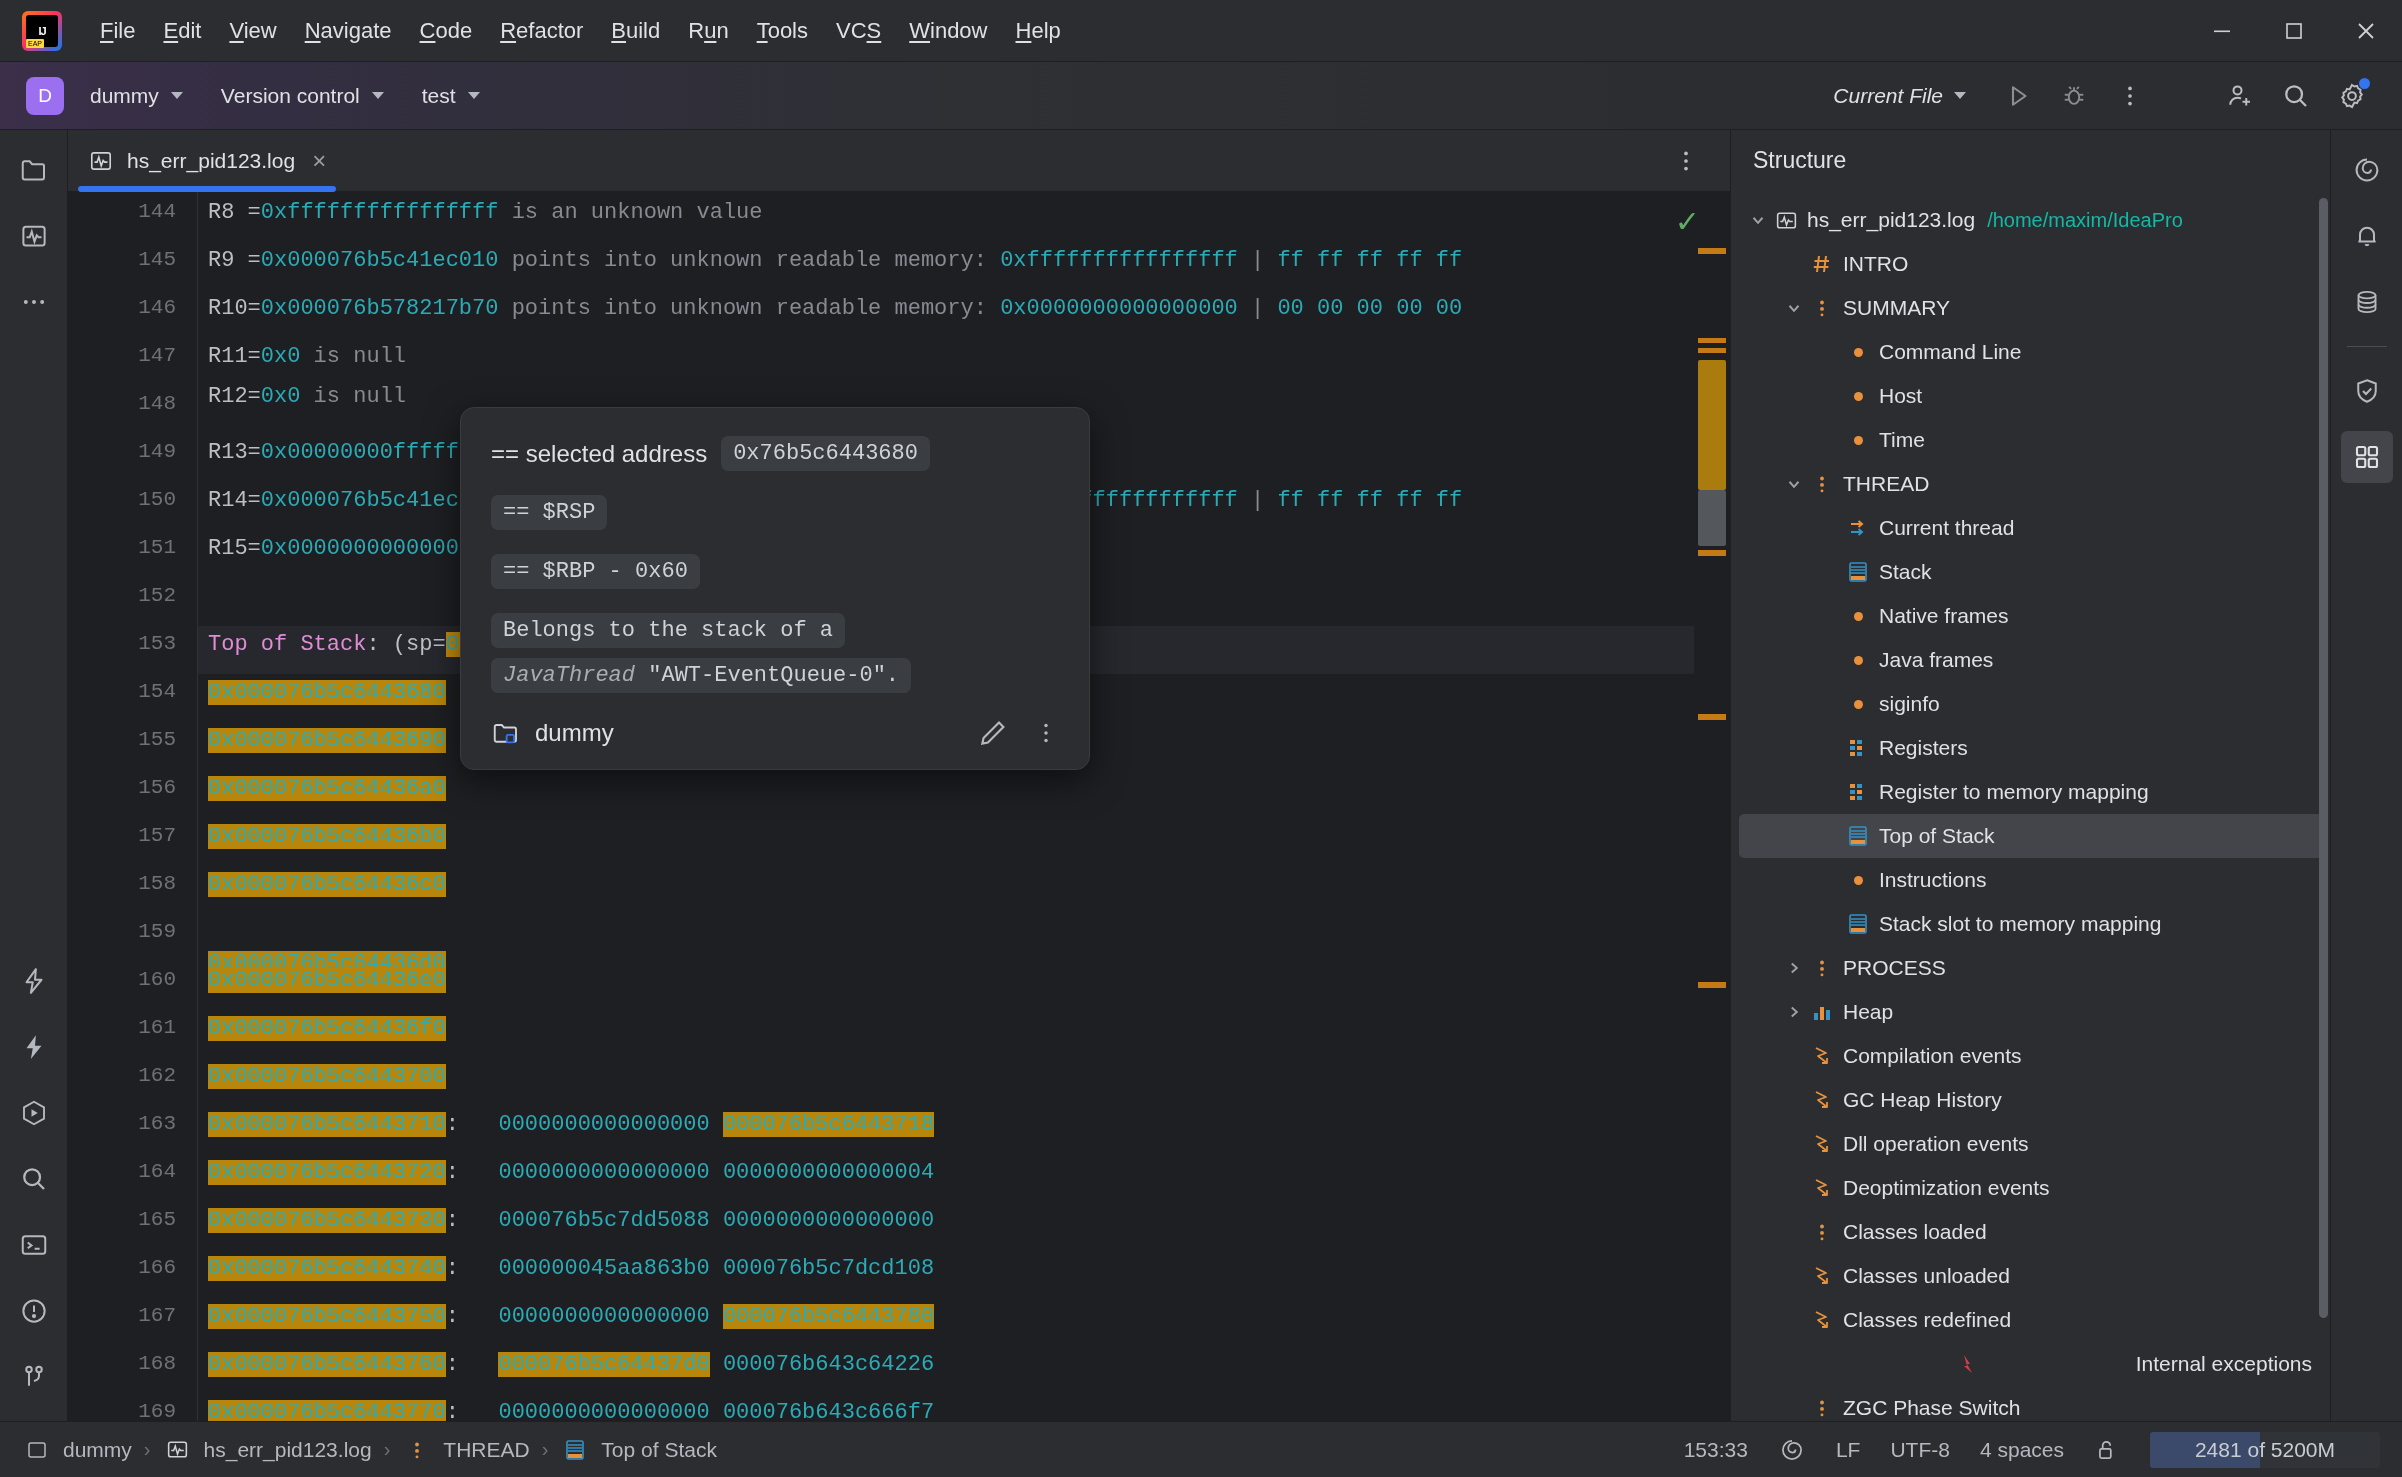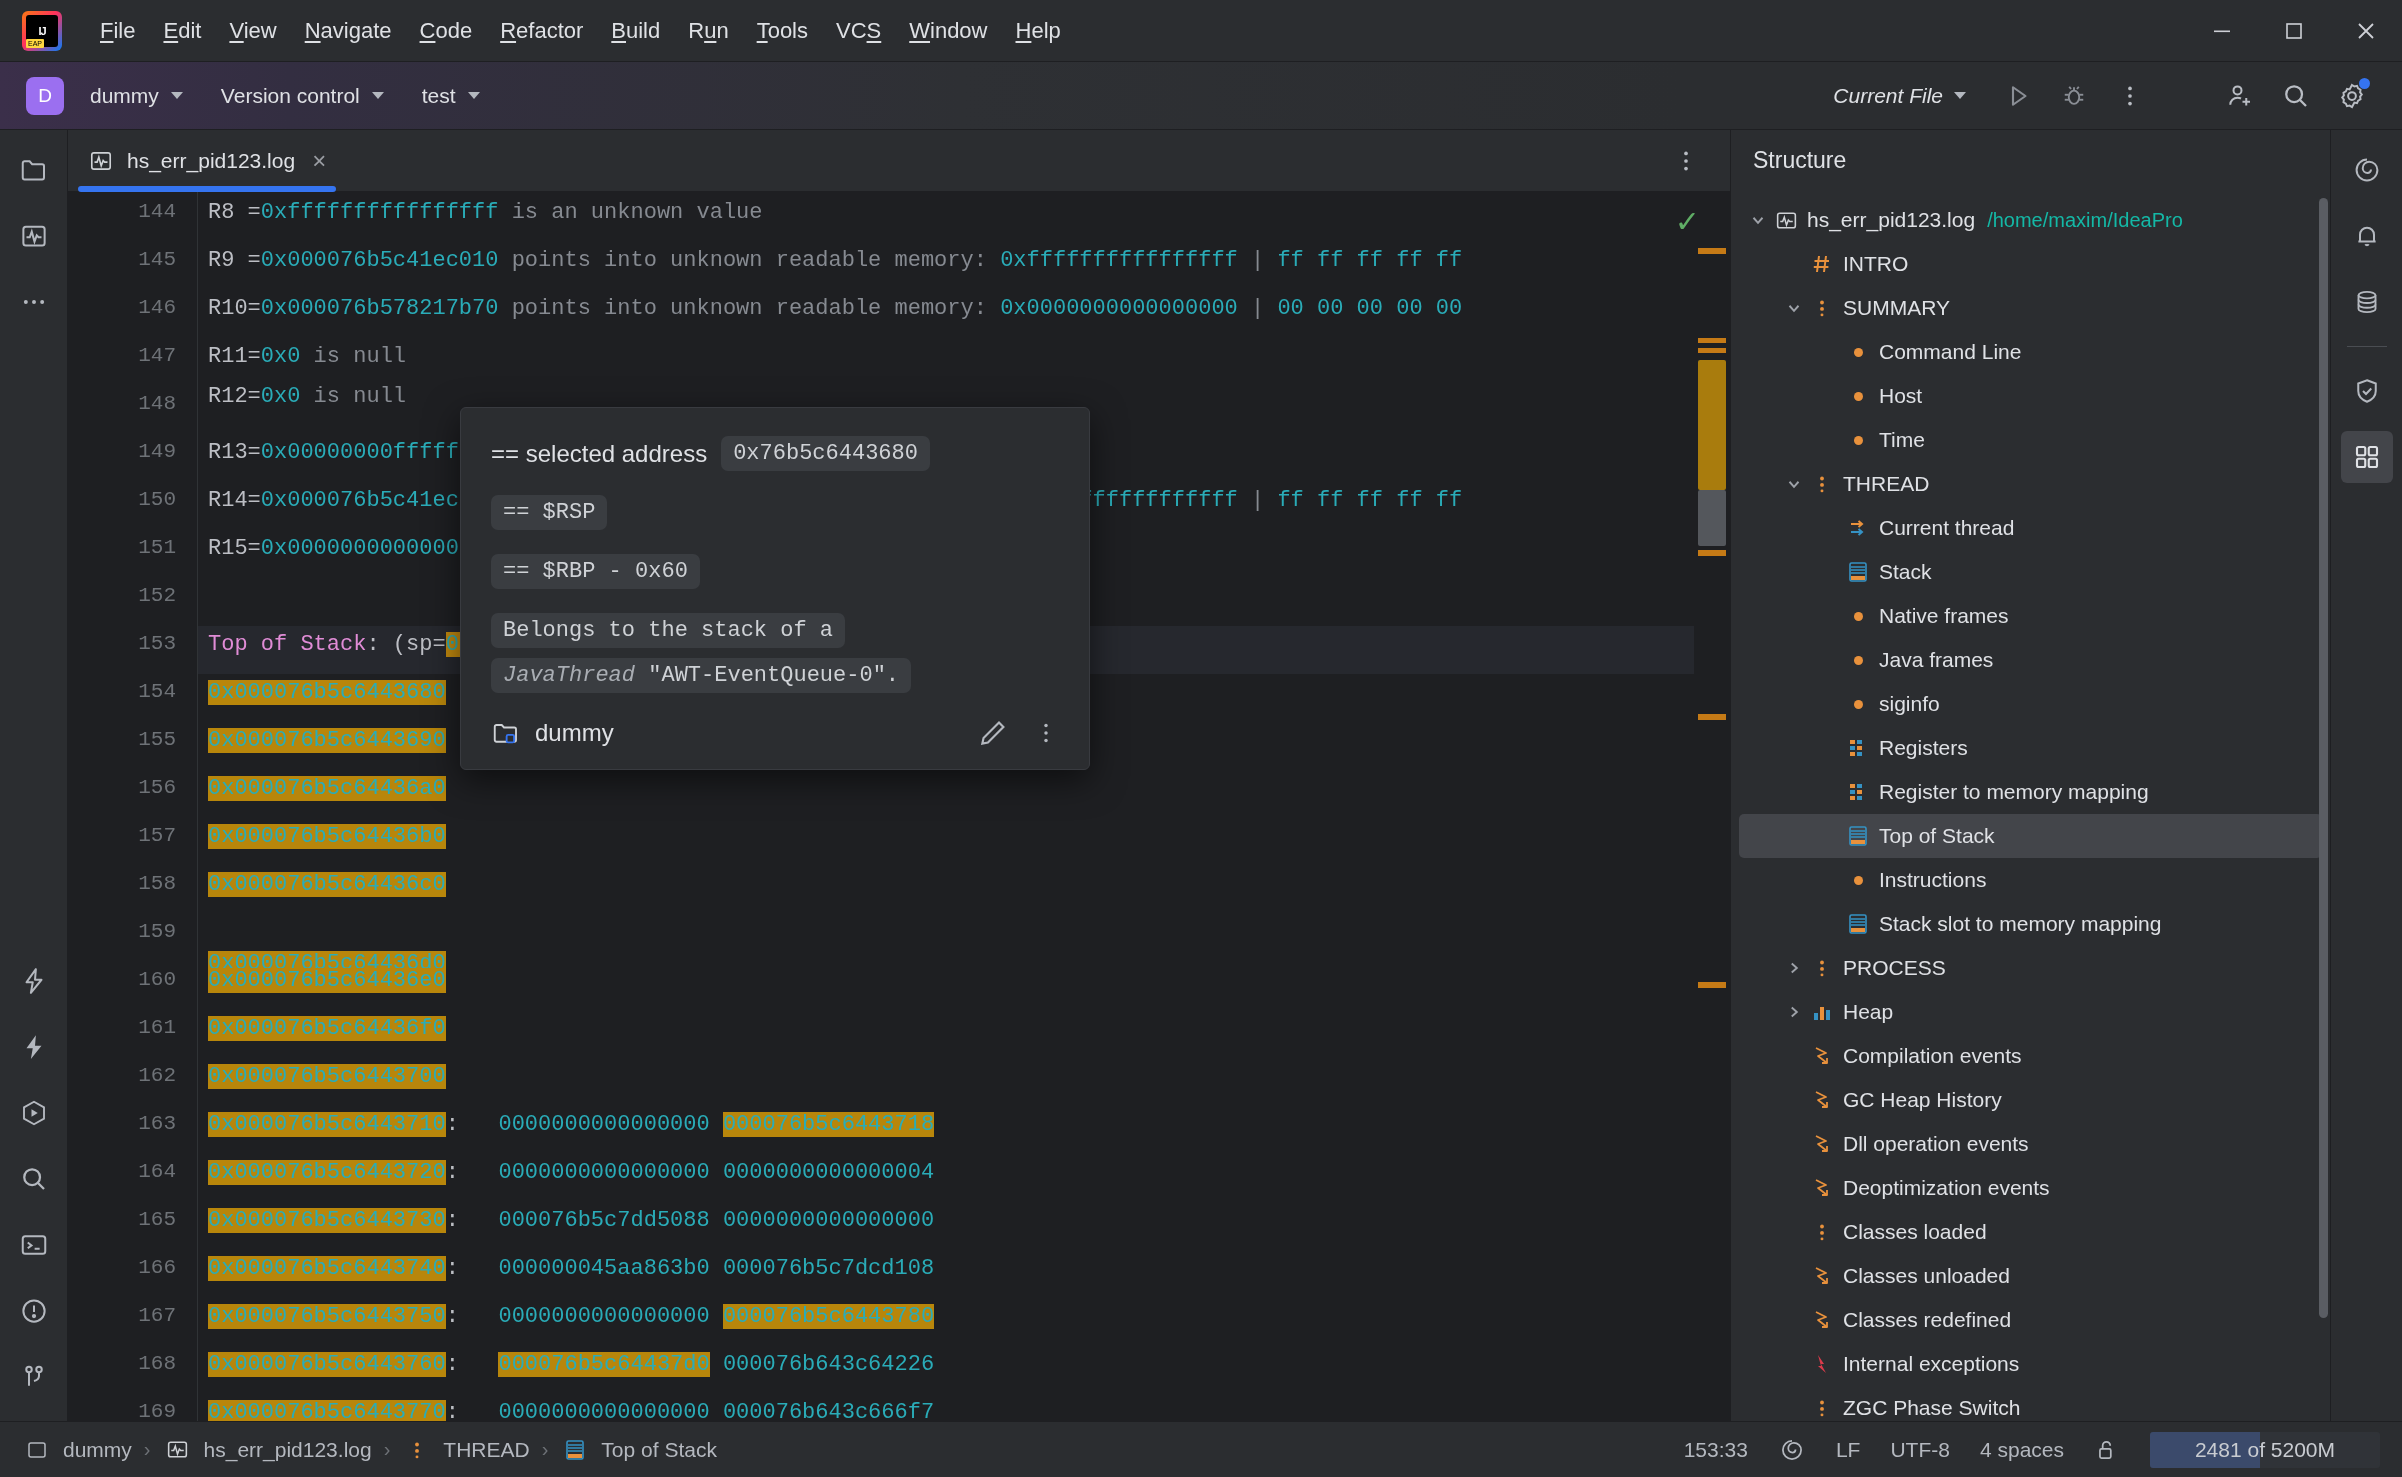--- a/index.html
+++ b/index.html
@@ -96,21 +96,21 @@
   .curline { position:absolute; left:0; right:0; background:#26282e; }
 
   
   .markergut { width:36px; flex:none; background:#1e1f22; position:relative;}
   .marker { position:absolute; left:4px; width:28px; height:6px; background:#c57a16;}
   .sbthumb { position:absolute; left:4px; width:28px; background:#5a5d63; opacity:.9; border-radius:2px;}
   .checkmark { position:absolute; top:12px; right:30px; color:#5fad65; font-size:30px;}
 
   
   .popup {
-    position:absolute; background:#2b2d30; border:1px solid #393b40; border-radius:6px;
+    position:absolute; background:#2b2d30; border:1px solid #393b40; border-radius:14px;
     box-shadow:0 10px 34px rgba(0,0,0,.55); padding:28px 30px 20px 30px;
     width:630px; z-index:50;
   }
   .pop-row { display:flex; align-items:center; gap:14px; margin-bottom:24px; flex-wrap:wrap;}
   .pop-label { font-size:24px; color:#dfe1e5; font-family:"Liberation Sans",sans-serif;}
   .pop-code { font-family:"Liberation Mono", monospace; font-size:22px; color:#cfd2d6;
               background:#3a3d41; border-radius:7px; padding:5px 12px; display:inline-block;}
   .pop-italic { font-style:italic; color:#a9adb3;}
   .pop-footer { display:flex; align-items:center; gap:14px; margin-top:20px;}
   .pop-footer .fname { font-size:24px; color:#dfe1e5;}
@@ -746,21 +746,21 @@
           <div class="srow" style="padding-left: 42px;">
             <span class="twisty"></span>
             <span class="sicon">
               <svg width="24" height="24" viewBox="0 0 24 24" stroke="#e8913c" stroke-width="1.8" fill="none" stroke-linejoin="round">
                 <path d="M6 4 L16 9 L8 12 L17 19"></path>
                 <path d="M17 14 v5 h-5"></path>
               </svg>
             </span>
             <span class="slabel">Classes redefined</span>
           </div>
-          <div class="srow" style="padding-left: 42px;">
+          <div class="srow" style="padding-left: 42px; justify-content: space-between;">
             <span class="twisty"></span>
             <span class="sicon">
               <svg width="24" height="24" viewBox="0 0 24 24" fill="#db3b4b">
                 <path d="M8 3 L14 12 L11 12 L16 21 L8 14 L11 14 Z"></path>
               </svg>
             </span>
             <span class="slabel">Internal exceptions</span>
           </div>
           <div class="srow" style="padding-left: 42px;">
             <span class="twisty"></span>

